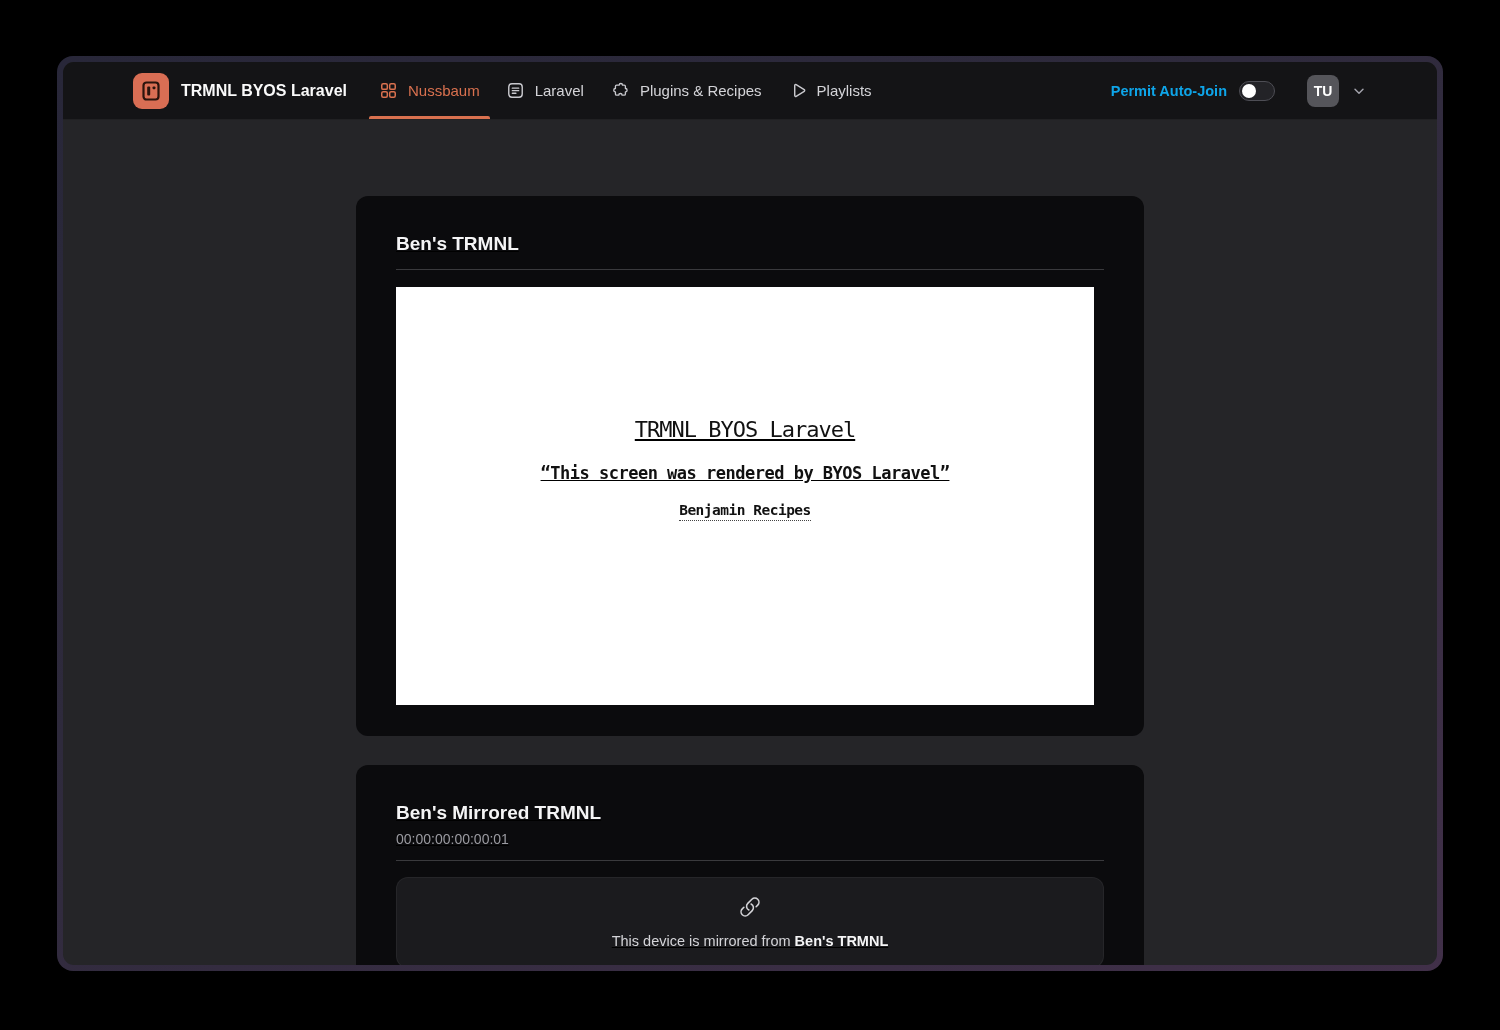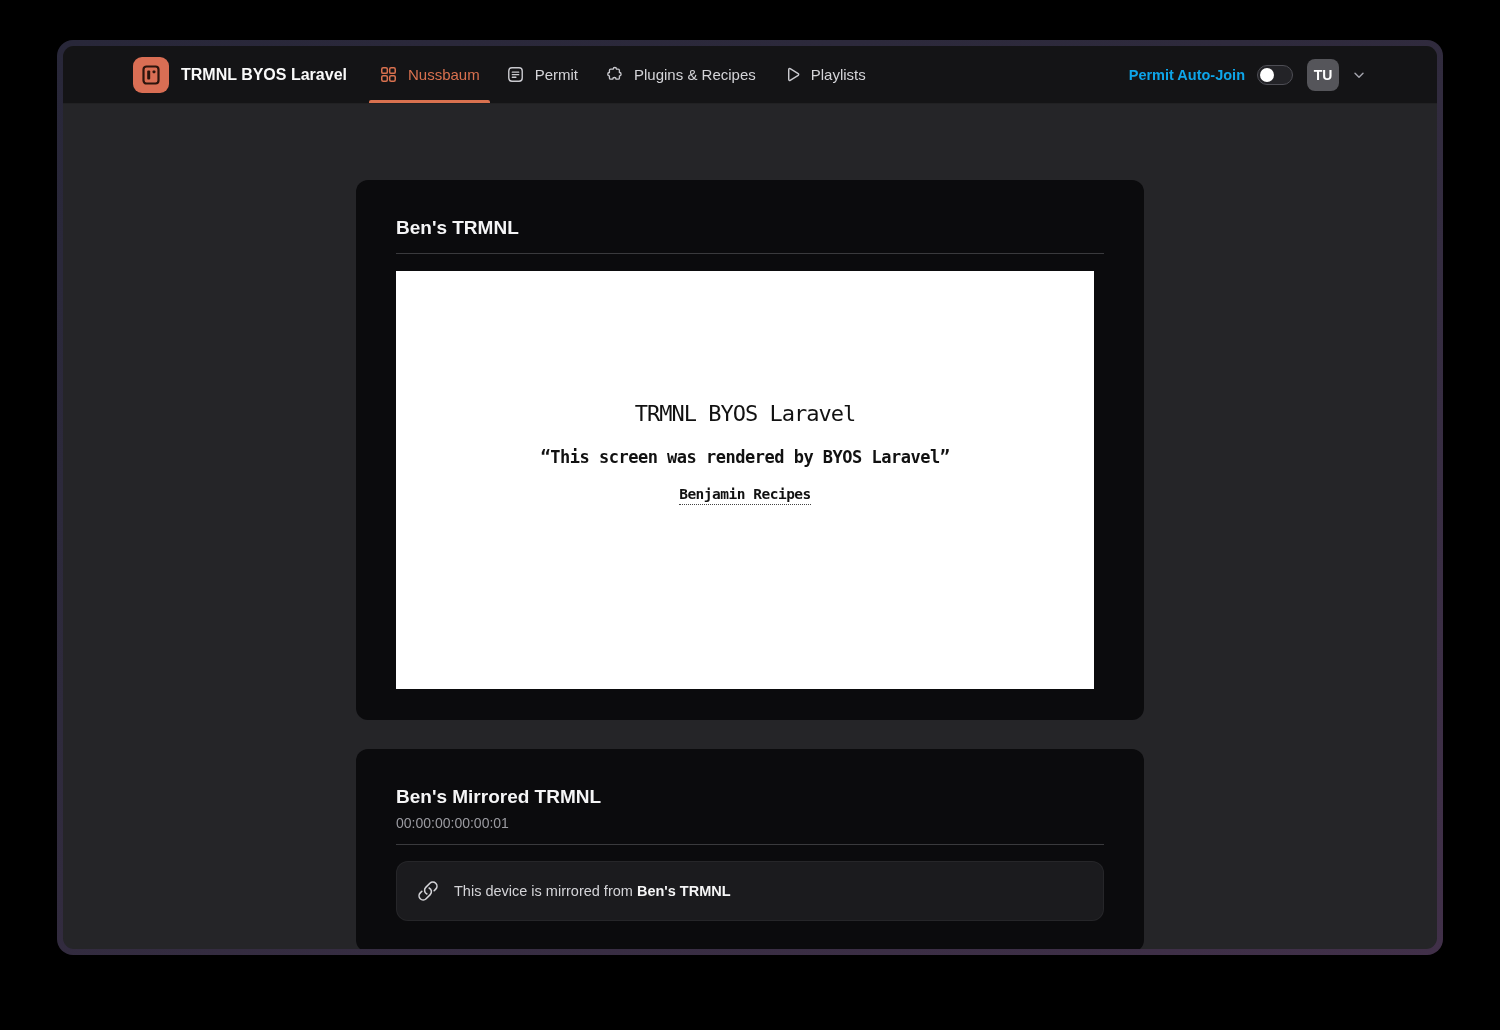--- a/index.html
+++ b/index.html
@@ -1,21 +1,21 @@
 <!DOCTYPE html>
 <html><head>
 <meta charset="utf-8">
 <style>
   * { margin:0; padding:0; box-sizing:border-box; }
   html,body { width:1500px; height:1030px; background:#000; overflow:hidden;
               font-family:"Liberation Sans", sans-serif; }
 
   
   .window-frame{
-    position:absolute; left:57px; top:40px; width:1386px; height:915px;
+    position:absolute; left:57px; top:56px; width:1386px; height:915px;
     border-radius:16px; padding:6px;
     background:linear-gradient(150deg,#282739 0%,#2e2a3c 40%,#413049 100%);
   }
   .window{
     width:100%; height:100%; border-radius:11px; overflow:hidden;
     background:#252528; display:flex; flex-direction:column;
   }
 
   
   .navbar{
@@ -51,27 +51,27 @@
     border:1px solid #4e4e55; position:relative; cursor:pointer; flex:0 0 36px;
   }
   .toggle-knob{
     position:absolute; left:2px; top:2px; width:14px; height:14px;
     border-radius:50%; background:#fff;
   }
   .avatar{
     width:32px; height:32px; border-radius:8px; background:#55555a;
     color:#fff; font-size:14px; font-weight:700;
     display:flex; align-items:center; justify-content:center;
-    cursor:pointer; margin-left:2px;
+    cursor:pointer; margin-left:20px;
   }
   .user-caret{ display:flex; align-items:center; cursor:pointer; }
 
   
   .main{ flex:1 1 auto; overflow:hidden; }
-  .container{ width:788px; margin:0 auto; padding-top:76px; }
+  .container{ width:788px; margin:0 auto; padding-top:76px;text-decoration:underline; }
 
   .device-card{
     background:#0b0b0d; border-radius:12px; padding:37px 40px 31px;
   }
   .device-card + .device-card{ margin-top:29px; }
   .device-name{ color:#f5f5f6; font-size:19px; font-weight:700; line-height:1.2; }
   .device-mac{ color:#9b9ba1; font-size:14px; margin-top:6px; }
   .card-divider{ height:1px; background:#3a3a3d; margin-top:13px; }
 
   
@@ -91,21 +91,21 @@
     display:flex; align-items:center; gap:10px; padding-left:10px;
     background-image:conic-gradient(#c3c3c3 25%, #ffffff 0 50%, #c3c3c3 0 75%, #ffffff 0);
     background-size:2px 2px;
   }
   .status-label{ font-size:15px; font-weight:700; color:#141414; letter-spacing:-0.5px; }
 
   
   .mirror-box{
     margin-top:16px; background:#1b1b1e; border:1px solid rgba(255,255,255,.05);
     border-radius:12px; display:flex; align-items:center; gap:15px;
-    padding:18px 20px; min-height:58px;
+    padding:18px 20px; min-height:58px;flex-direction:column;
   }
   .mirror-text{ color:#d4d4d8; font-size:14.5px; }
   .mirror-text b{ color:#f5f5f6; font-weight:700; }
 
   svg{ display:block; }
 </style>
 </head>
 <body>
 
 <div class="window-frame">
@@ -139,21 +139,21 @@
 
         <div class="nav-item">
           <span>
             <svg width="19" height="19" viewBox="0 0 24 24" fill="none" stroke-width="1.8" stroke-linecap="round" stroke="currentColor">
               <rect x="3.5" y="3.5" width="17" height="17" rx="4"></rect>
               <line x1="8" y1="9" x2="16" y2="9"></line>
               <line x1="8" y1="12.2" x2="16" y2="12.2"></line>
               <line x1="8" y1="15.4" x2="12.5" y2="15.4"></line>
             </svg>
           </span>
-          <span>Permit</span>
+          <span>Laravel</span>
         </div>
 
         <div class="nav-item">
           <span>
             <svg width="20" height="20" viewBox="0 0 24 24" fill="none" stroke-width="1.6" stroke-linejoin="round" stroke="currentColor">
               <path d="M9 5 h2 a2 2 0 1 1 4 0 h2 a1.5 1.5 0 0 1 1.5 1.5 V9 a2 2 0 1 1 0 4 v2.5 a1.5 1.5 0 0 1 -1.5 1.5 h-2.5 a2 2 0 1 0 -4 0 H8 a1.5 1.5 0 0 1 -1.5 -1.5 V13 a2 2 0 1 1 0 -4 V6.5 a1.5 1.5 0 0 1 1.5 -1.5 Z"></path>
             </svg>
           </span>
           <span>Plugins &amp; Recipes</span>
         </div>

